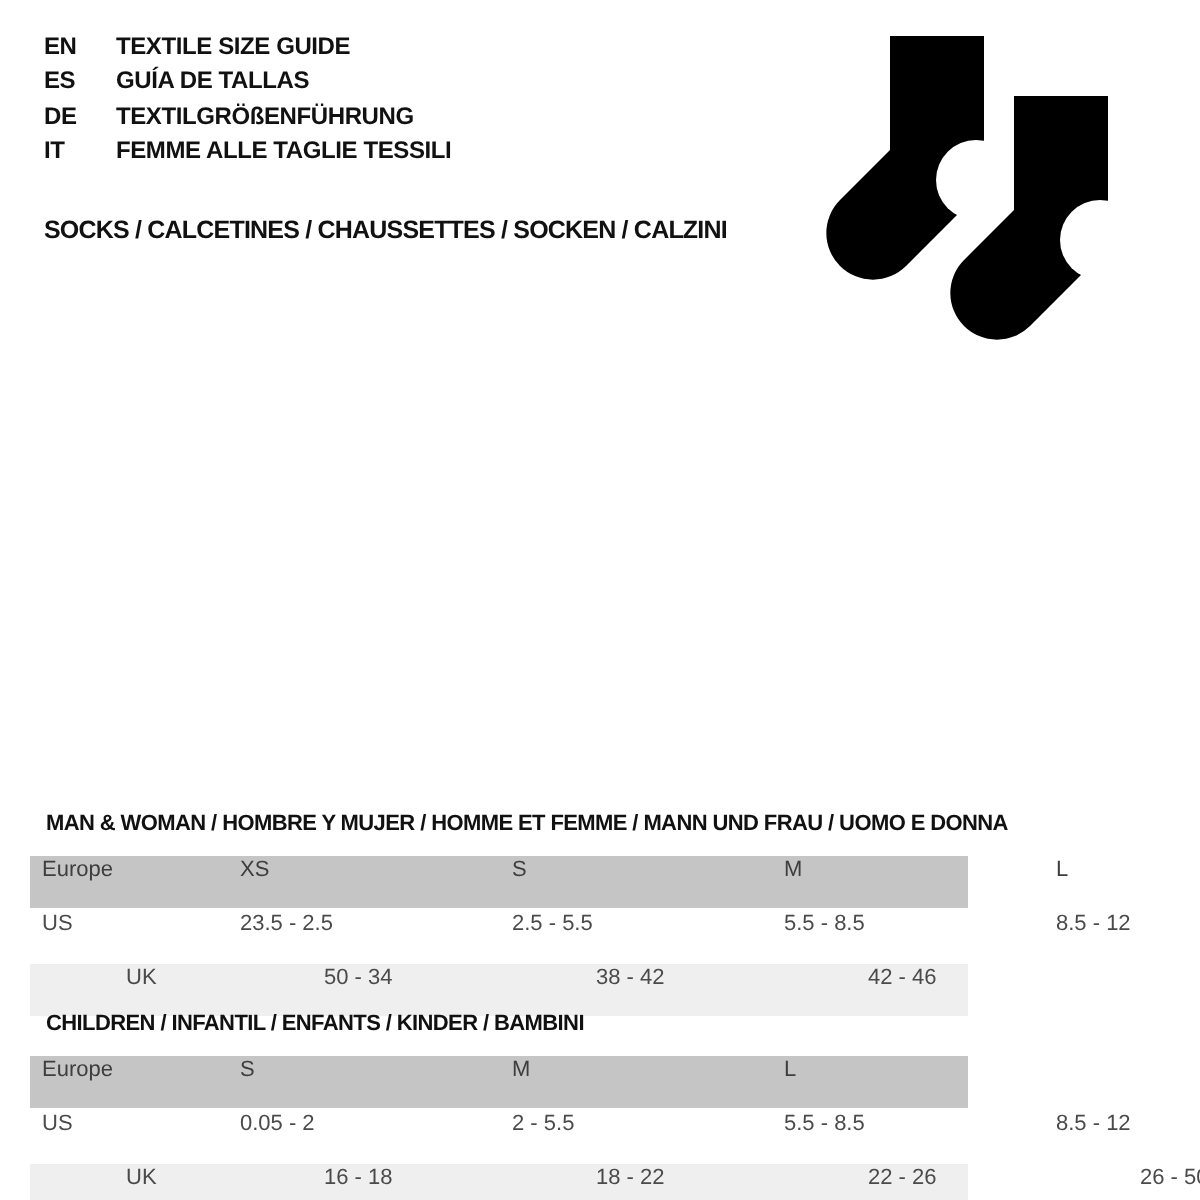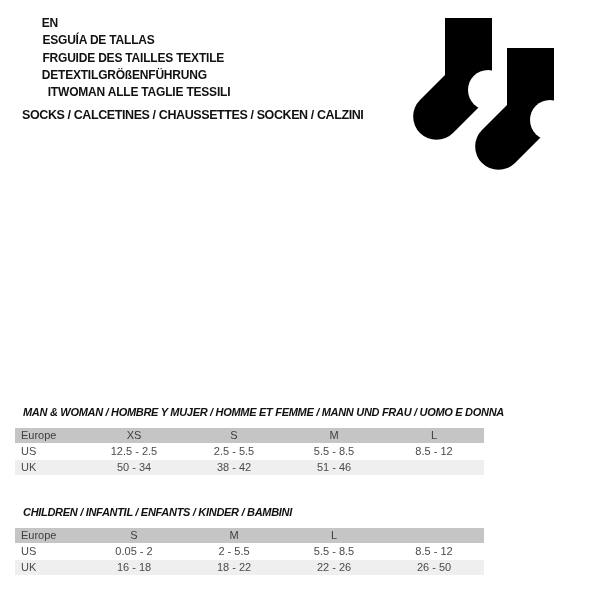--- a/index.html
+++ b/index.html
@@ -9,73 +9,70 @@
     --cell-text:#4a4a4a;
     --title-text:#111111;
   }
   html,body{margin:0;padding:0;background:#ffffff;}
   .canvas{
     position:relative;width:600px;height:600px;background:#ffffff;overflow:hidden;
     font-family:"Liberation Sans","DejaVu Sans",sans-serif;
   }
 
   
-  .lang-block{position:absolute;left:22px;top:15px;text-align:right;}
+  .lang-block{position:absolute;left:22px;top:15px;}
   .lang-row{display:flex;line-height:17.3px;font-size:12px;font-weight:bold;
             color:var(--title-text);letter-spacing:-0.2px;}
   .lang-code{width:36px;flex:0 0 36px;}
   .lang-label{white-space:nowrap;}
 
   .category-line{
     position:absolute;left:22px;top:108px;font-size:12.5px;font-weight:bold;
     color:var(--title-text);letter-spacing:-0.4px;white-space:nowrap;
   }
 
   
   .socks-art{position:absolute;left:380px;top:0;}
 
   
   .size-table{position:absolute;left:15px;width:469px;}
   .size-table.t0{top:405px;}
   .size-table.t1{top:505px;}
   .table-title{
     height:15px;line-height:15px;margin:0 0 8px 8px;font-size:11px;font-weight:bold;
-    color:var(--title-text);letter-spacing:-0.3px;white-space:nowrap;font-style:italic;
+    color:var(--title-text);letter-spacing:-0.3px;white-space:nowrap;
   }
-  .trow{display:flex;height:15px;line-height:15.5px;margin-bottom:1px;
-        font-size:11px;color:var(--cell-text);}
+  .trow{display:flex;height:26px;line-height:15.5px;margin-bottom:1px;
+        font-size:11px;color:var(--cell-text);gap:36px;}
   .trow.header{background:var(--header-row-bg);color:#3e3e3e;}
-  .trow.alt{background:var(--alt-row-bg);}
+  .trow.alt{background:var(--alt-row-bg);padding-left:42px;}
   .c0{width:69px;flex:0 0 69px;box-sizing:border-box;padding-left:6px;text-align:left;}
-  .c{width:100px;flex:0 0 100px;text-align:center;}
+  .c{width:100px;flex:0 0 100px;text-align:left;}
 </style>
 </head>
 <body>
 
 <div class="canvas">
 
   <div class="lang-block">
     <div class="lang-row">
       <span class="lang-code">EN</span>
+      <span class="lang-label">TEXTILE SIZE GUIDE</span>
     </div>
     <div class="lang-row">
       <span class="lang-code">ES</span>
       <span class="lang-label">GUÍA DE TALLAS</span>
-    </div>
-    <div class="lang-row">
-      <span class="lang-code">FR</span>
-      <span class="lang-label">GUIDE DES TAILLES TEXTILE</span>
     </div>
     <div class="lang-row">
       <span class="lang-code">DE</span>
       <span class="lang-label">TEXTILGRÖßENFÜHRUNG</span>
     </div>
     <div class="lang-row">
       <span class="lang-code">IT</span>
-      <span class="lang-label">WOMAN ALLE TAGLIE TESSILI</span>
+      <span class="lang-label">FEMME ALLE TAGLIE TESSILI</span>
     </div>
   </div>
 
   <div class="category-line">SOCKS / CALCETINES / CHAUSSETTES / SOCKEN / CALZINI</div>
 
   <svg class="socks-art" width="220" height="200" viewBox="380 0 220 200" aria-hidden="true">
     <defs>
       <path id="sock" d="M0,0 H47 V76 L8,115 A23.3,23.3 0 0 1 -25,82 L0,57 Z"></path>
     </defs>
     <use href="#sock" transform="translate(445,18)" fill="#000000"></use>
@@ -88,30 +85,30 @@
     <div class="table-title">MAN &amp; WOMAN / HOMBRE Y MUJER / HOMME ET FEMME / MANN UND FRAU / UOMO E DONNA</div>
     <div class="trow header">
       <span class="c0">Europe</span>
       <span class="c">XS</span>
       <span class="c">S</span>
       <span class="c">M</span>
       <span class="c">L</span>
     </div>
     <div class="trow">
       <span class="c0">US</span>
-      <span class="c">12.5 - 2.5</span>
+      <span class="c">23.5 - 2.5</span>
       <span class="c">2.5 - 5.5</span>
       <span class="c">5.5 - 8.5</span>
       <span class="c">8.5 - 12</span>
     </div>
     <div class="trow alt">
       <span class="c0">UK</span>
       <span class="c">50 - 34</span>
       <span class="c">38 - 42</span>
-      <span class="c">51 - 46</span>
+      <span class="c">42 - 46</span>
     </div>
   </div>
 
   <div class="size-table t1">
     <div class="table-title">CHILDREN / INFANTIL / ENFANTS / KINDER / BAMBINI</div>
     <div class="trow header">
       <span class="c0">Europe</span>
       <span class="c">S</span>
       <span class="c">M</span>
       <span class="c">L</span>

